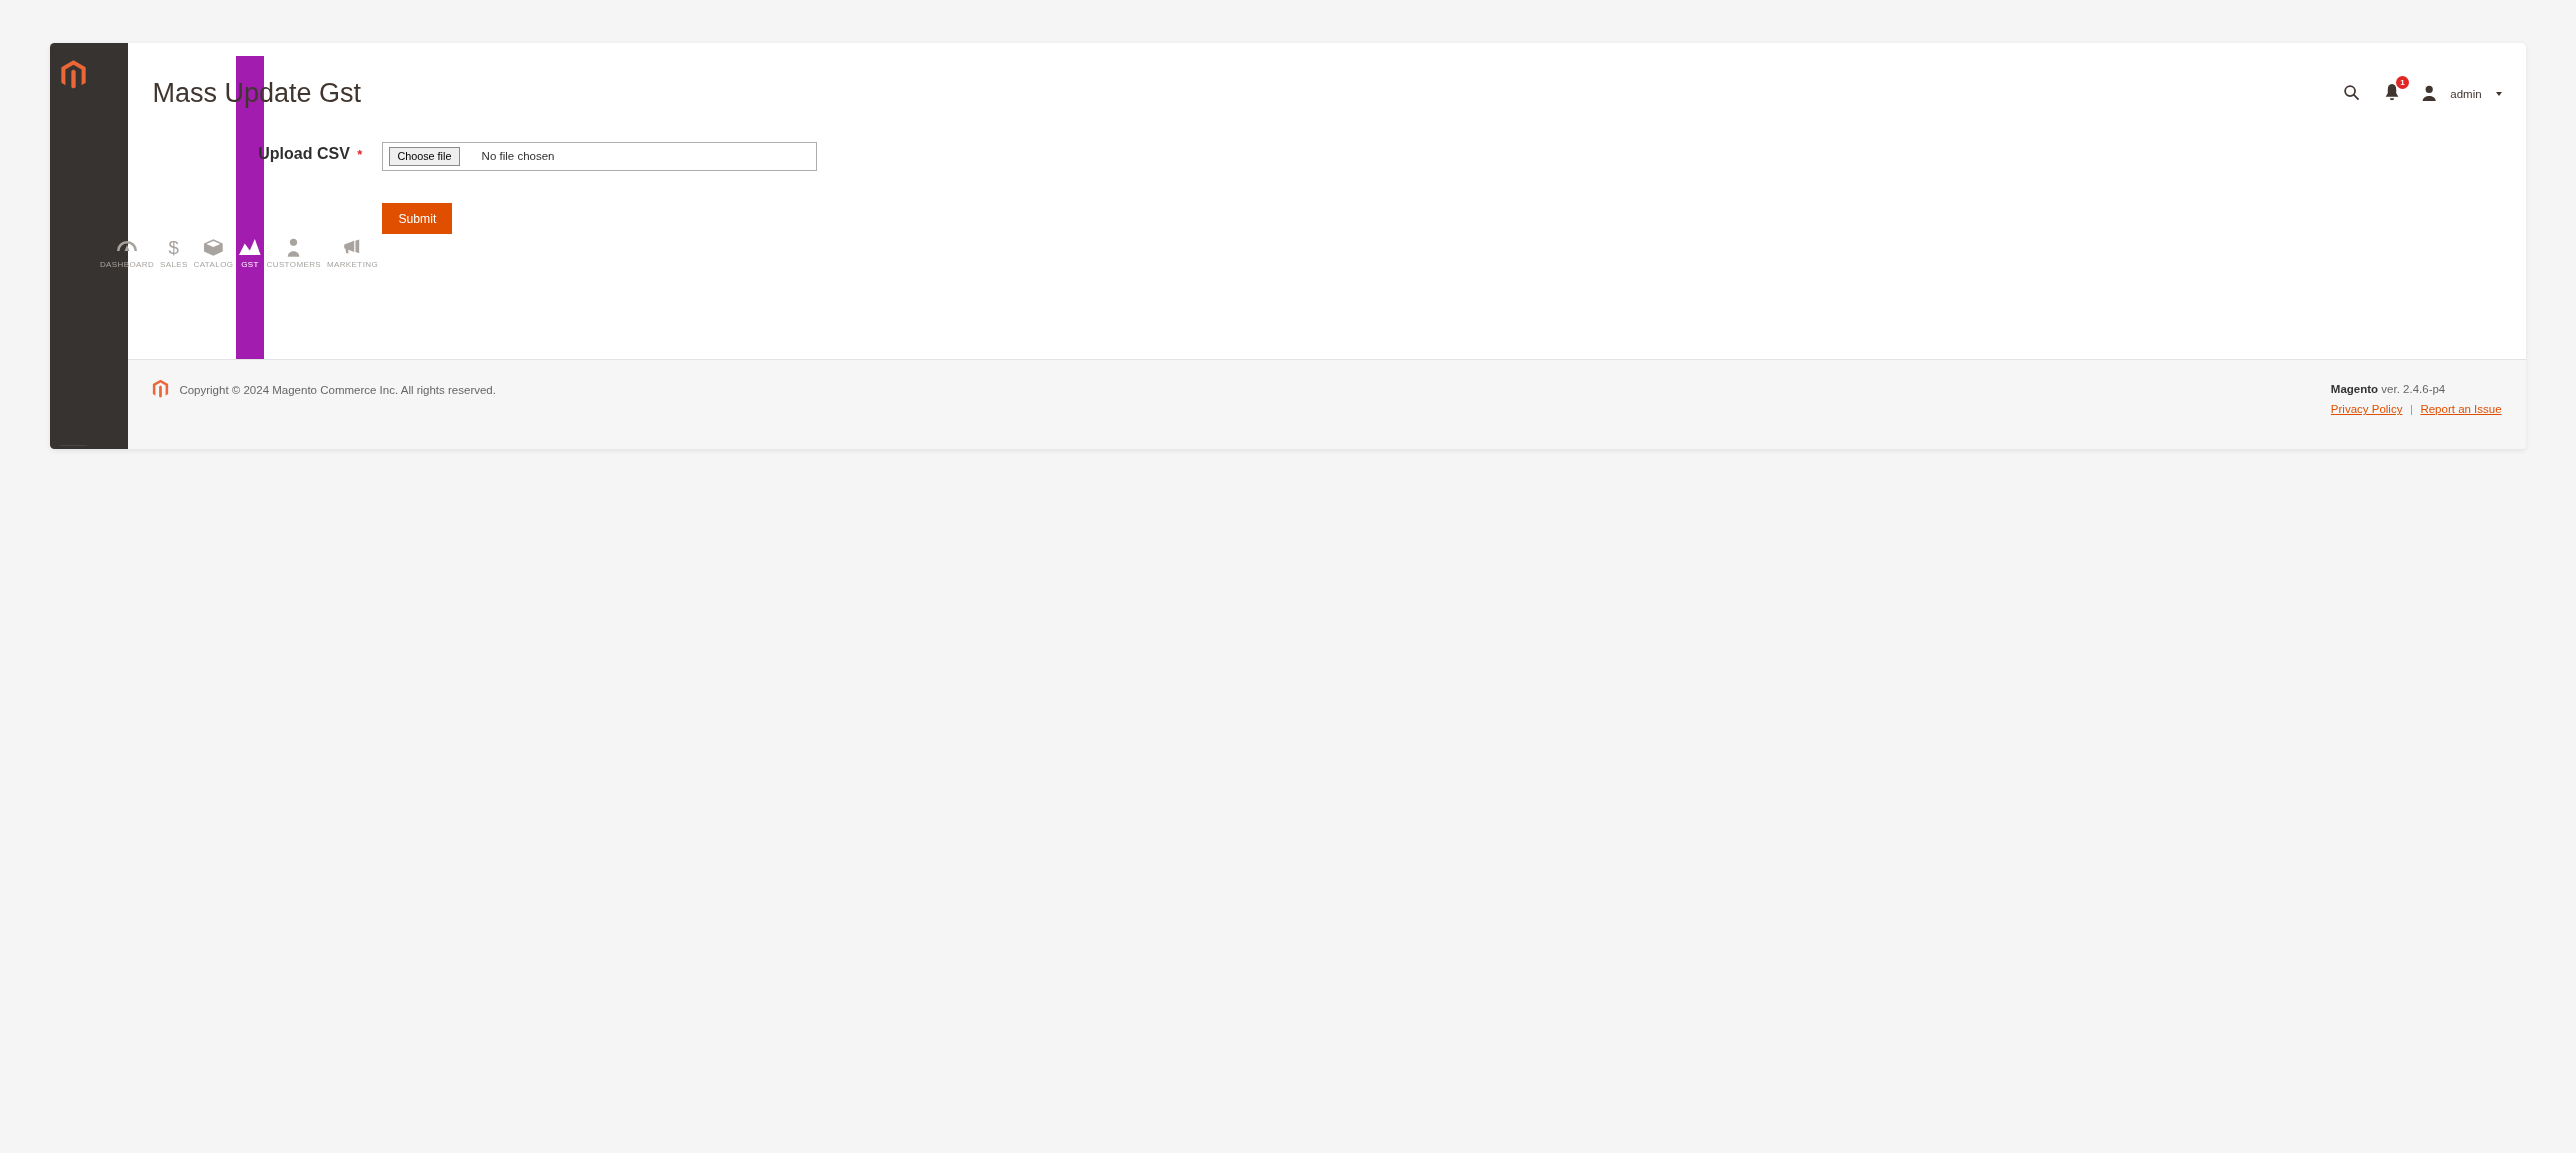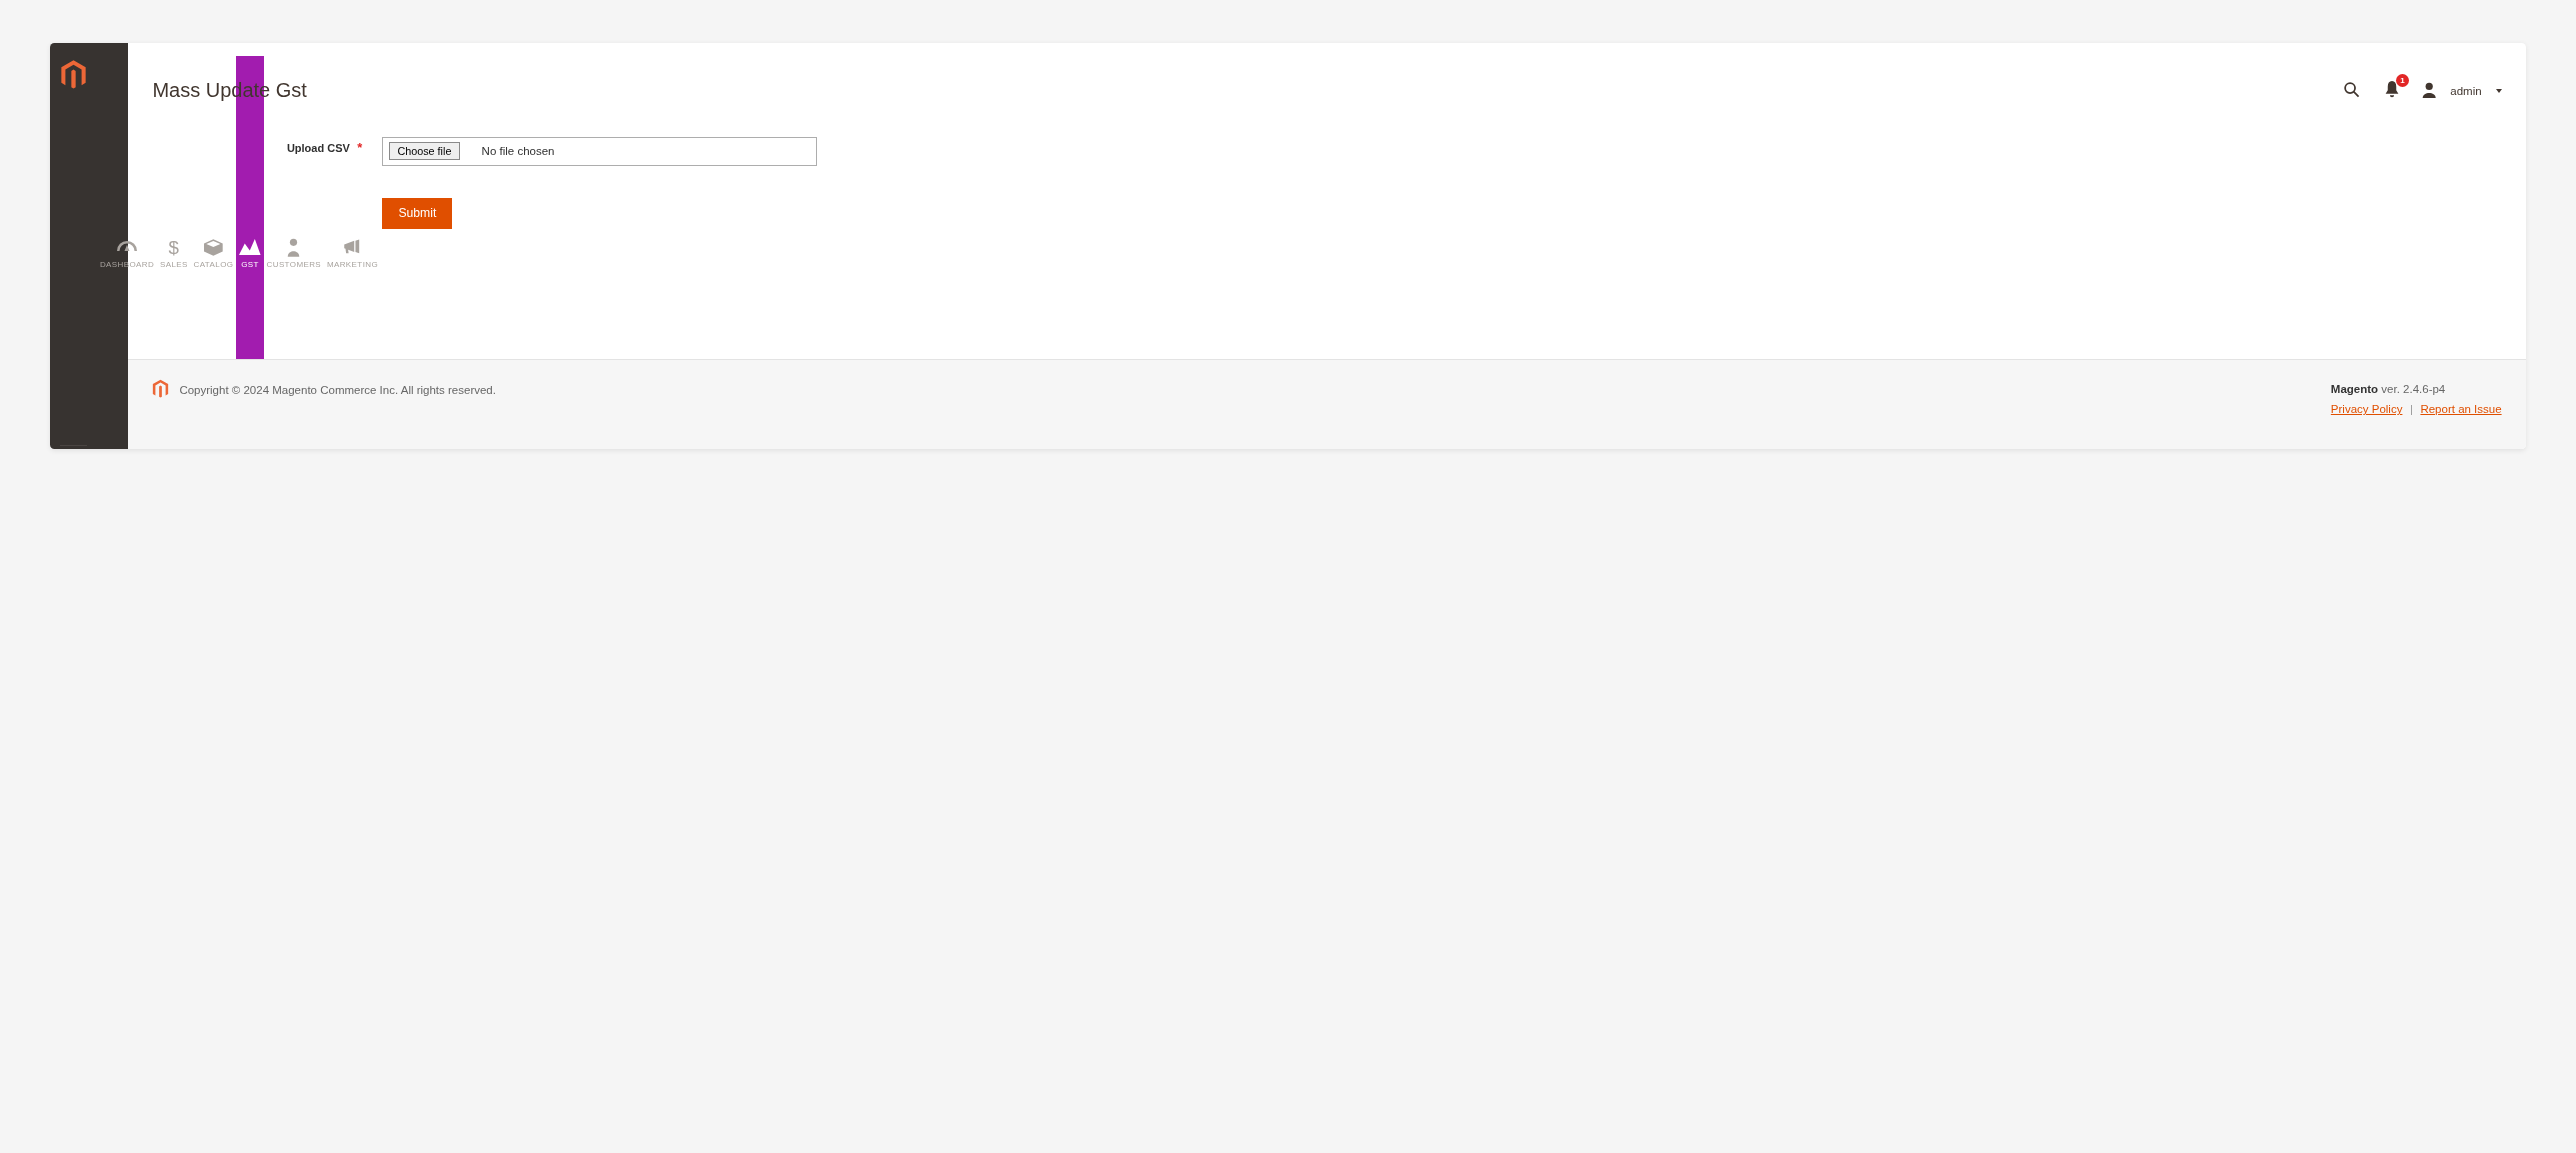--- a/index.html
+++ b/index.html
@@ -71,21 +71,21 @@
     padding: 0 24.4px 29px;
   }
   .page-header {
     display: flex;
     align-items: center;
     justify-content: space-between;
     padding-top: 35px;
     margin-bottom: 33px;
   }
   .page-title {
-    font-size: 20px;
+    font-size: 27px;
     font-weight: 400;
     color: #41362f;
   }
   .header-actions {
     display: flex;
     align-items: center;
     gap: 18.7px;
   }
   .icon-btn {
     background: none;
@@ -131,21 +131,21 @@
     align-items: flex-start;
     margin-bottom: 13px;
   }
   .form-label-col {
     width: 230px;
     text-align: right;
     padding-right: 20px;
     padding-top: 2.9px;
   }
   .form-label {
-    font-size: 11px;
+    font-size: 16px;
     font-weight: 600;
     color: #303030;
   }
   .required-mark {
     color: #e22626;
     margin-left: 4.3px;
     font-size: 13px;
     font-weight: 700;
   }
   .form-control-col { flex: 1; }

